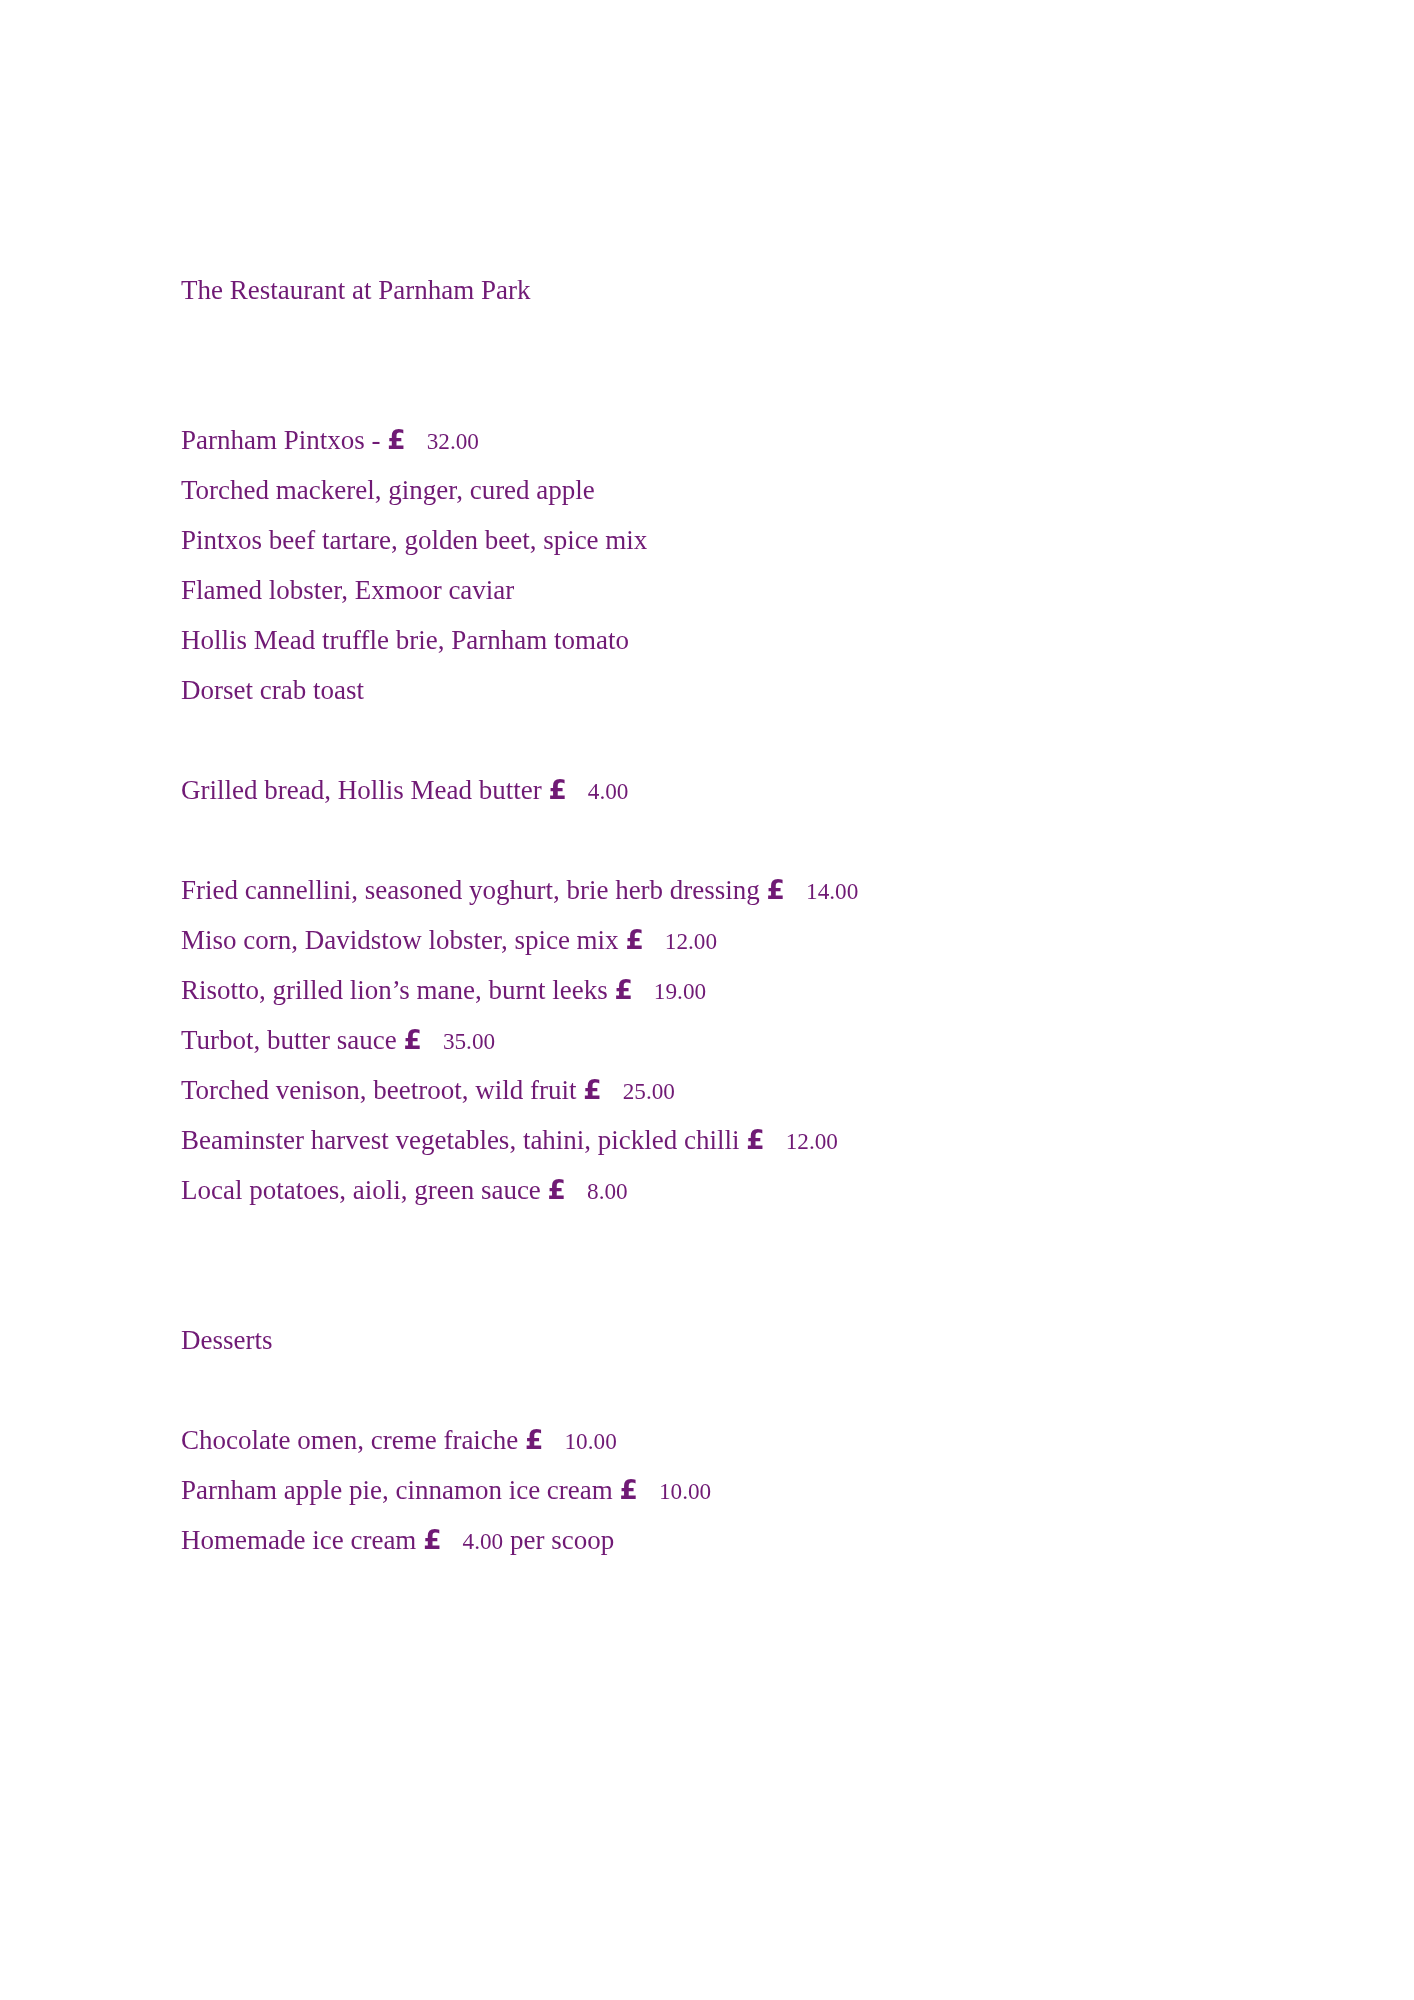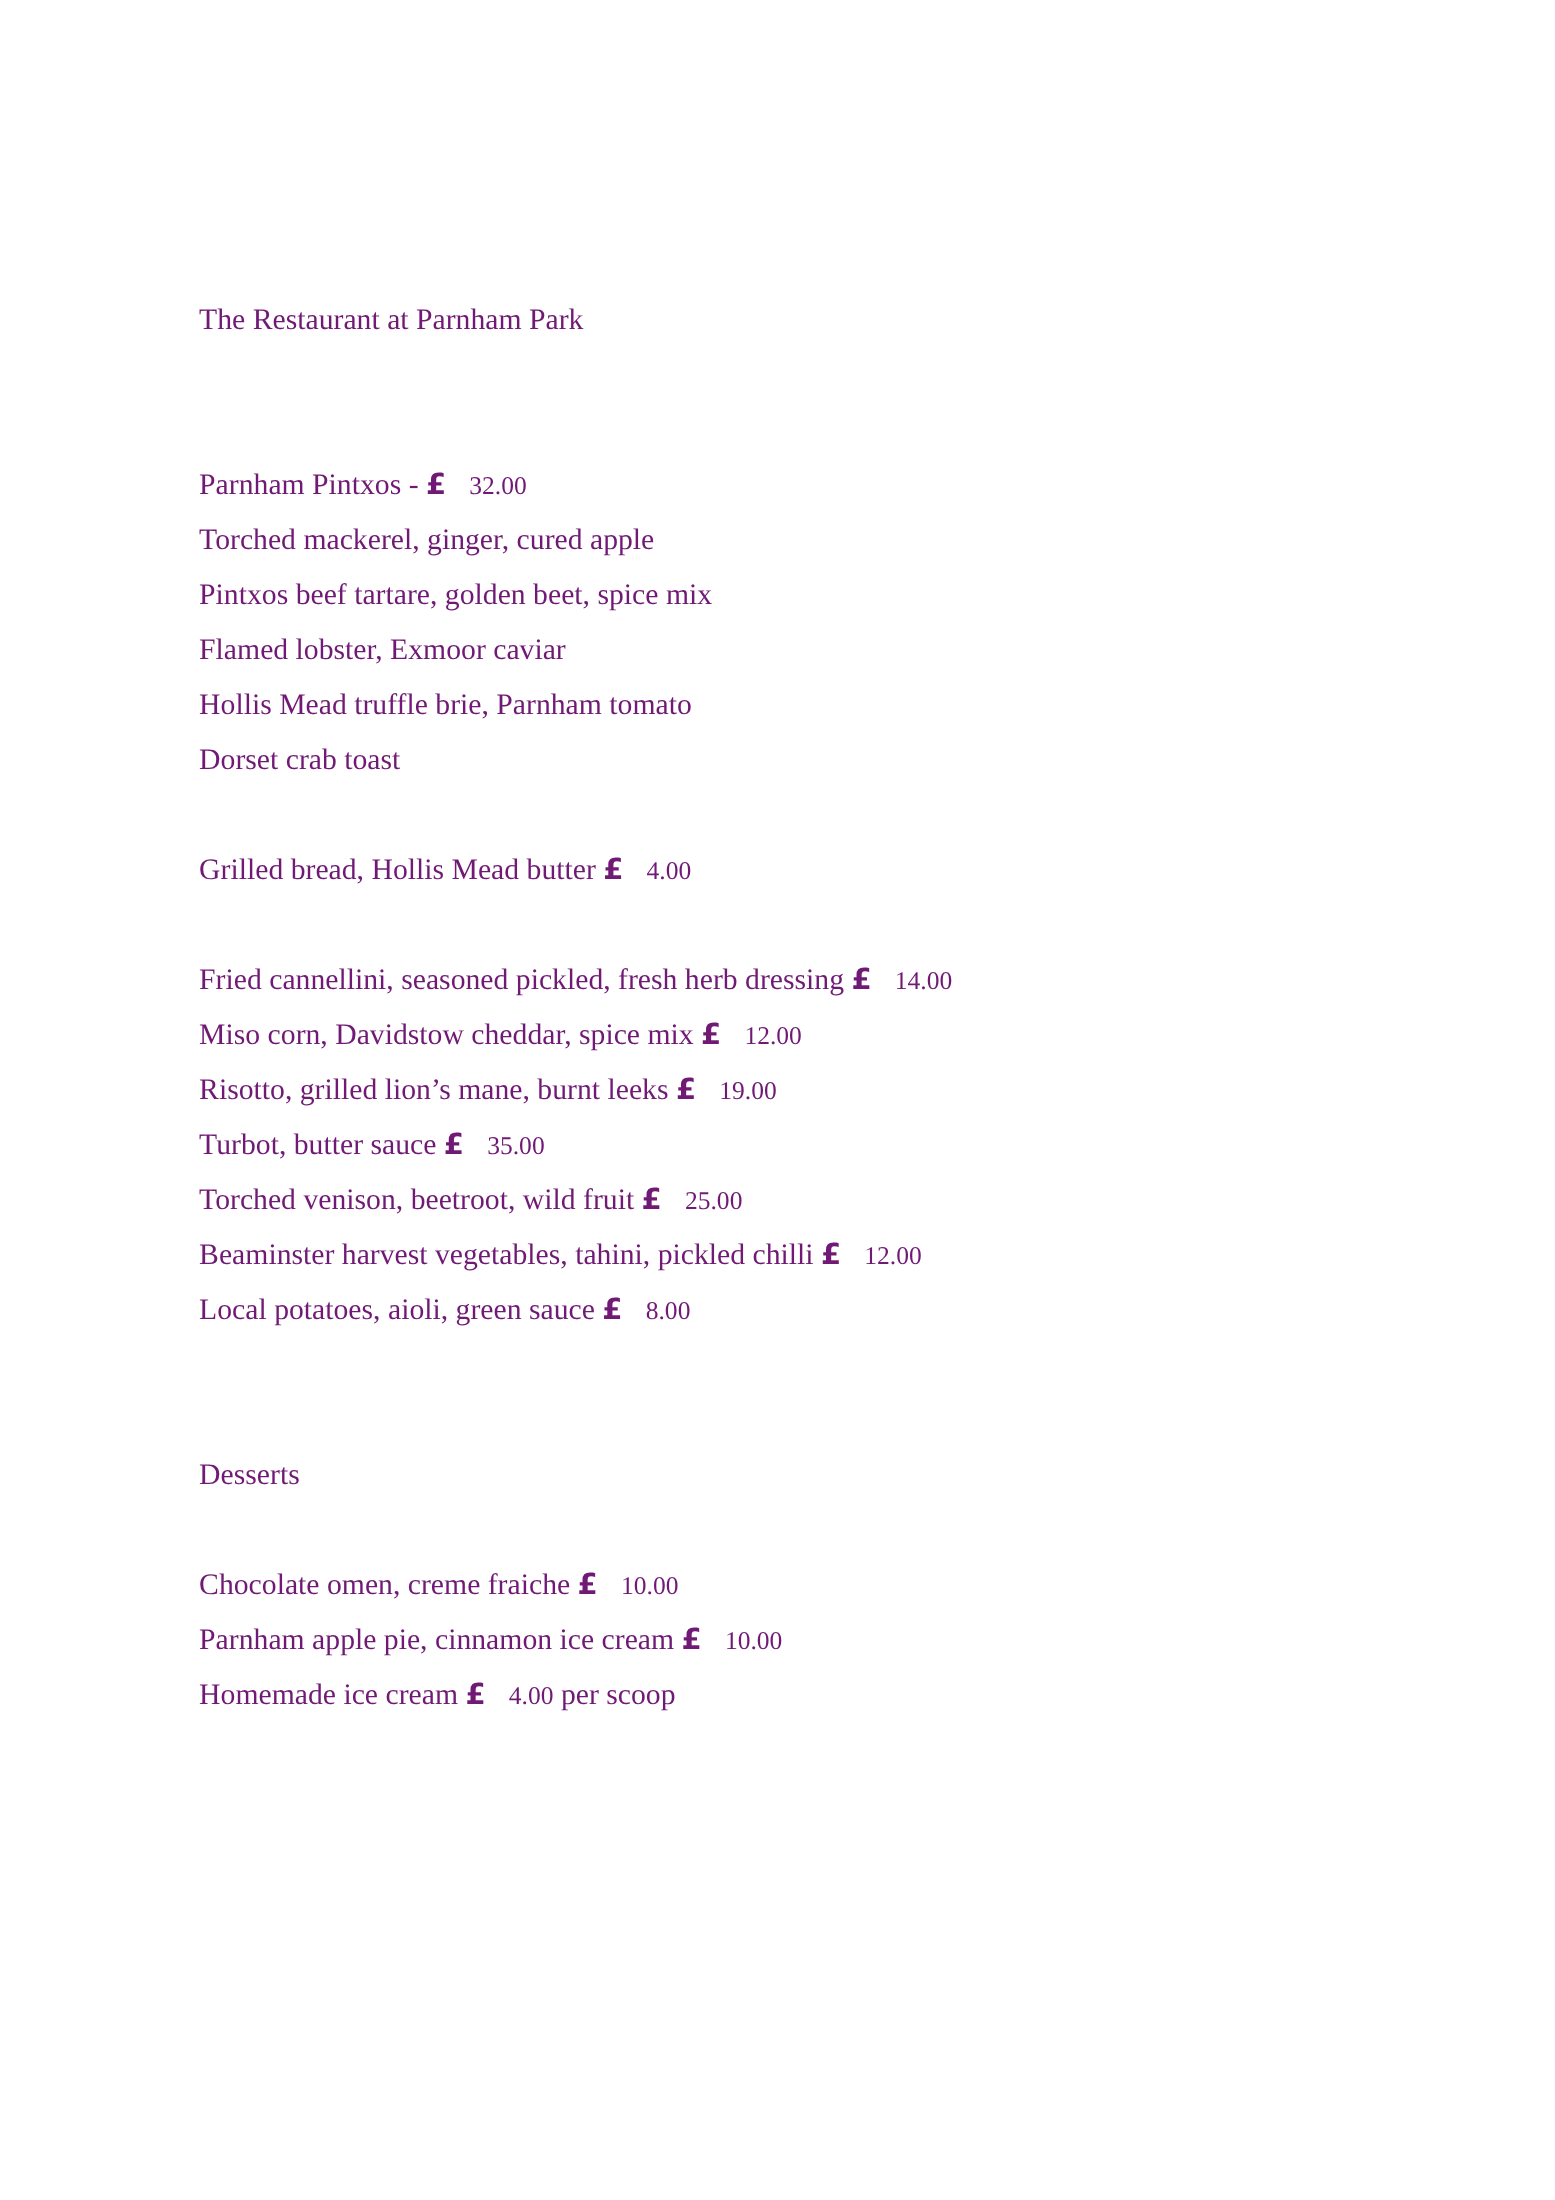--- a/index.html
+++ b/index.html
@@ -47,22 +47,22 @@
   <p class="ln">Torched mackerel, ginger, cured apple</p>
   <p class="ln">Pintxos beef tartare, golden beet, spice mix</p>
   <p class="ln">Flamed lobster, Exmoor caviar</p>
   <p class="ln">Hollis Mead truffle brie, Parnham tomato</p>
   <p class="ln">Dorset crab toast</p>
   <div class="ln blank"></div>
 
   <p class="ln"><span>Grilled bread, Hollis Mead butter </span><span class="cur">£</span><span class="amt">4.00</span></p>
   <div class="ln blank"></div>
 
-  <p class="ln"><span>Fried cannellini, seasoned pickled, fresh herb dressing </span><span class="cur">£</span><span class="amt">14.00</span></p>
-  <p class="ln"><span>Miso corn, Davidstow cheddar, spice mix </span><span class="cur">£</span><span class="amt">12.00</span></p>
+  <p class="ln"><span>Fried cannellini, seasoned yoghurt, brie herb dressing </span><span class="cur">£</span><span class="amt">14.00</span></p>
+  <p class="ln"><span>Miso corn, Davidstow lobster, spice mix </span><span class="cur">£</span><span class="amt">12.00</span></p>
   <p class="ln"><span>Risotto, grilled lion’s mane, burnt leeks </span><span class="cur">£</span><span class="amt">19.00</span></p>
   <p class="ln"><span>Turbot, butter sauce </span><span class="cur">£</span><span class="amt">35.00</span></p>
   <p class="ln"><span>Torched venison, beetroot, wild fruit </span><span class="cur">£</span><span class="amt">25.00</span></p>
   <p class="ln"><span>Beaminster harvest vegetables, tahini, pickled chilli </span><span class="cur">£</span><span class="amt">12.00</span></p>
   <p class="ln"><span>Local potatoes, aioli, green sauce </span><span class="cur">£</span><span class="amt">8.00</span></p>
   <div class="ln blank"></div>
   <div class="ln blank"></div>
 
   <p class="ln">Desserts</p>
   <div class="ln blank"></div>

